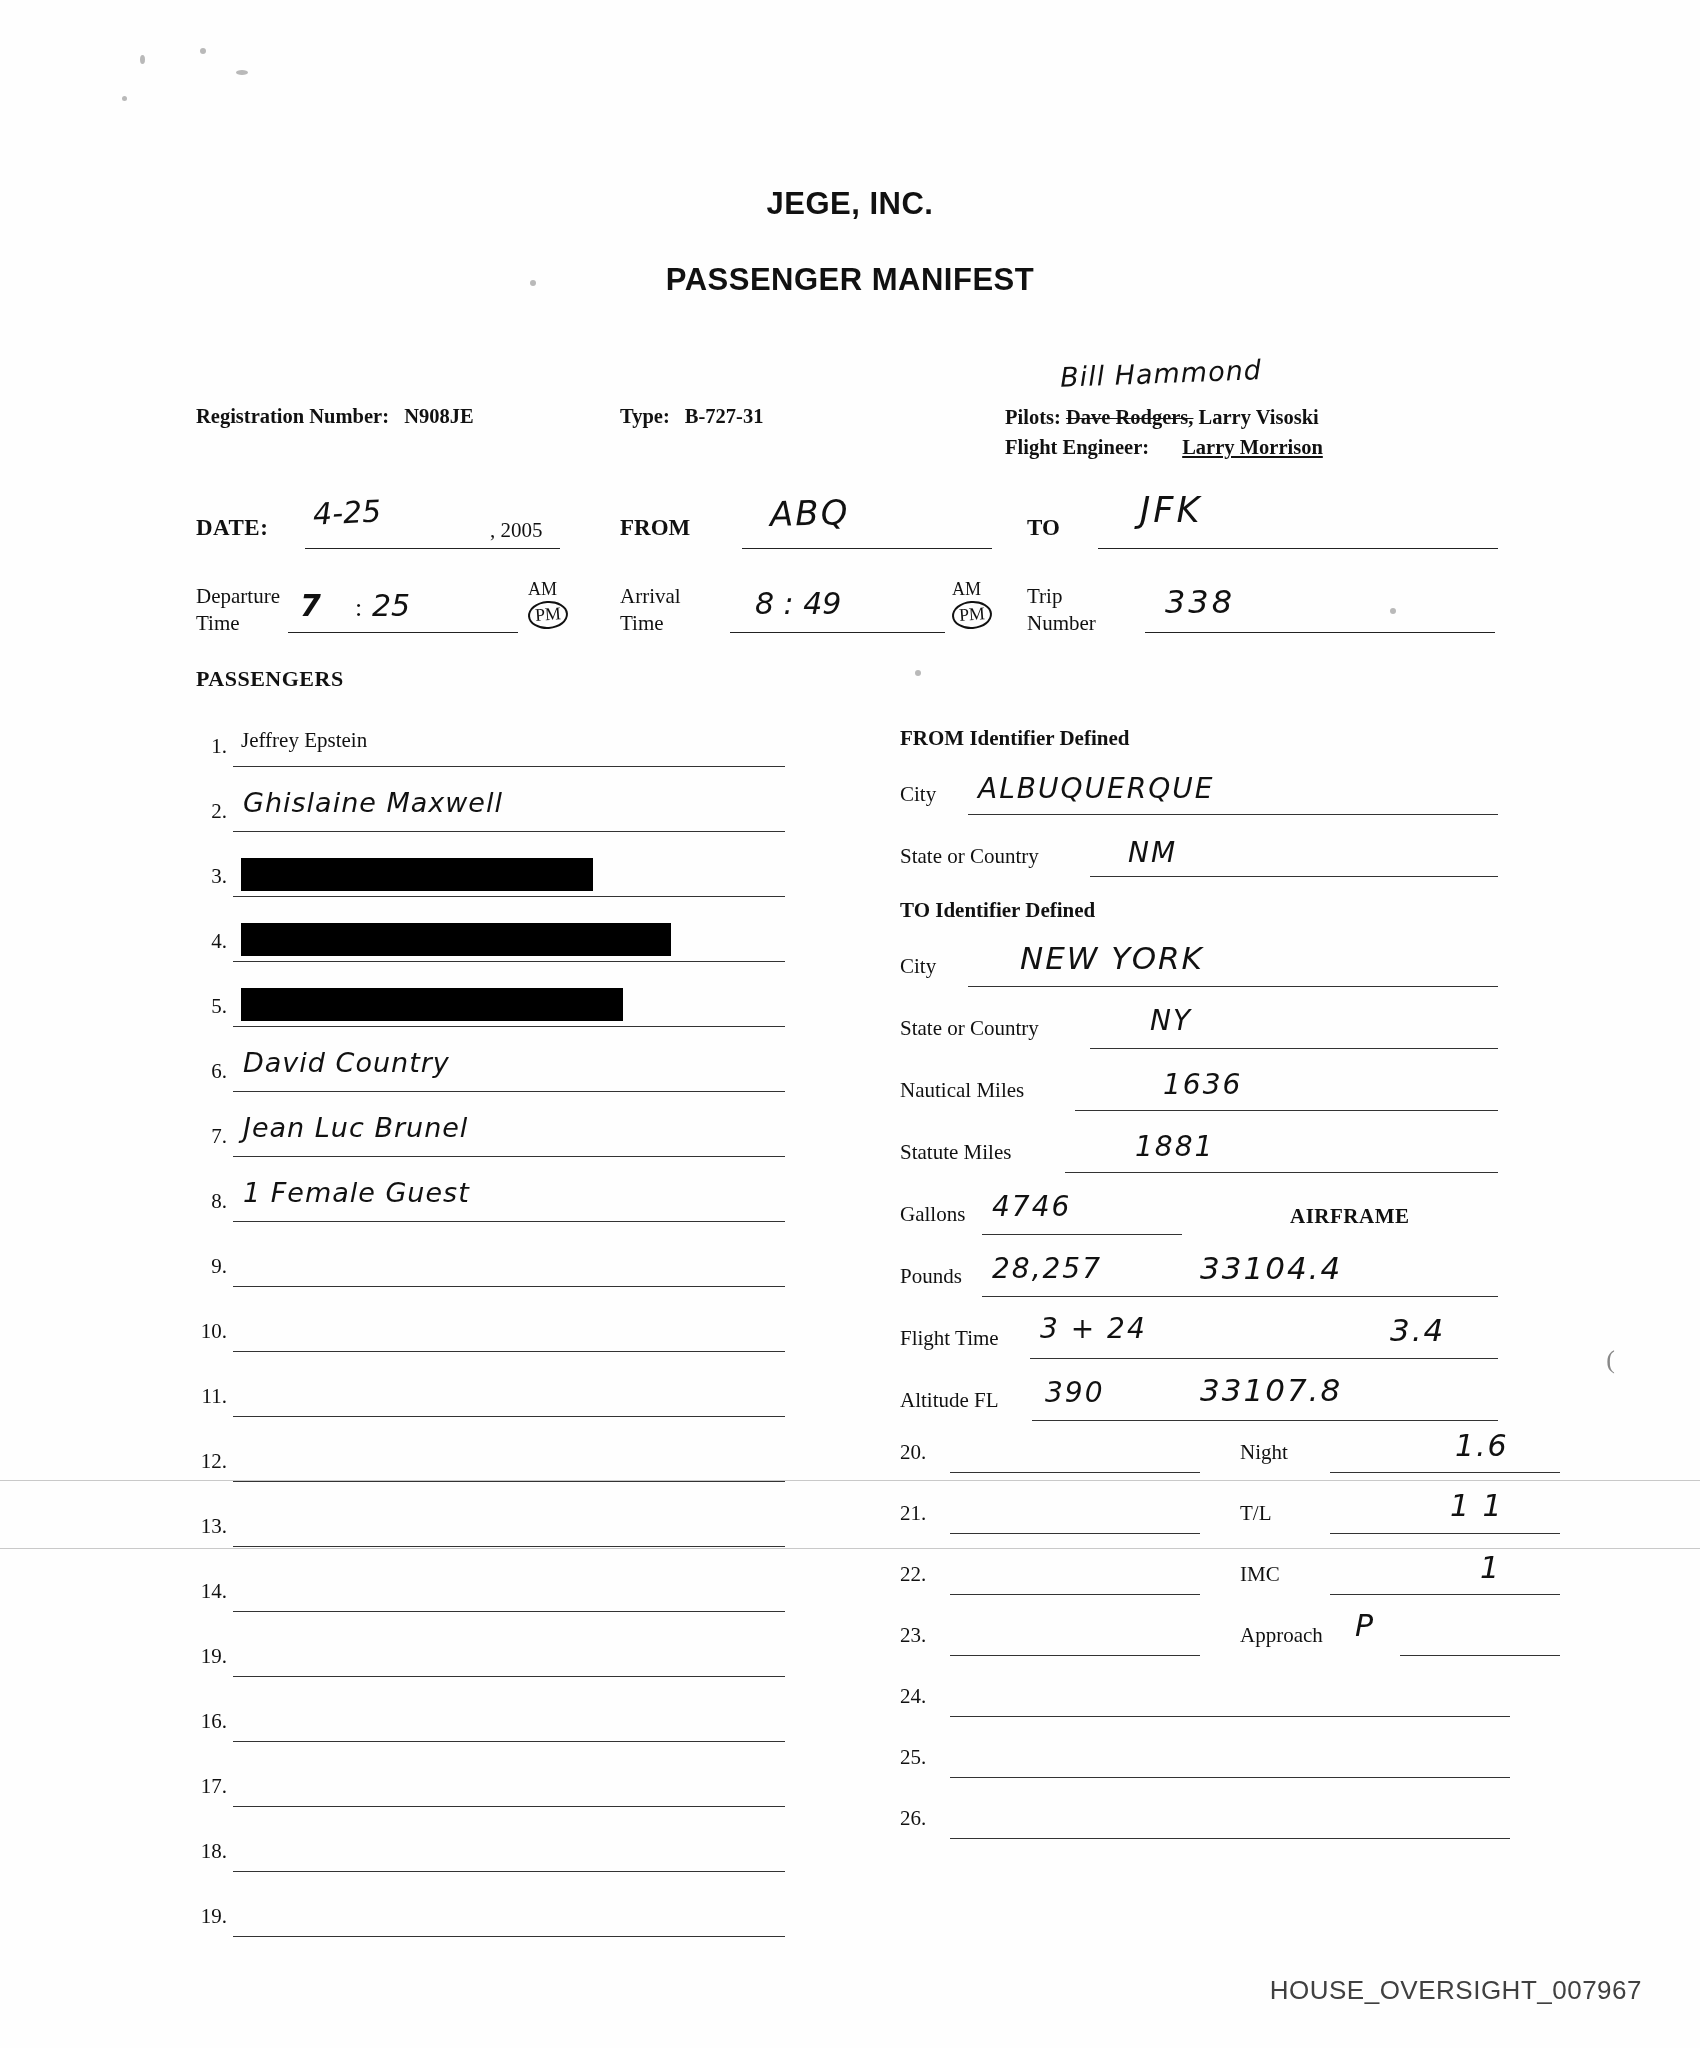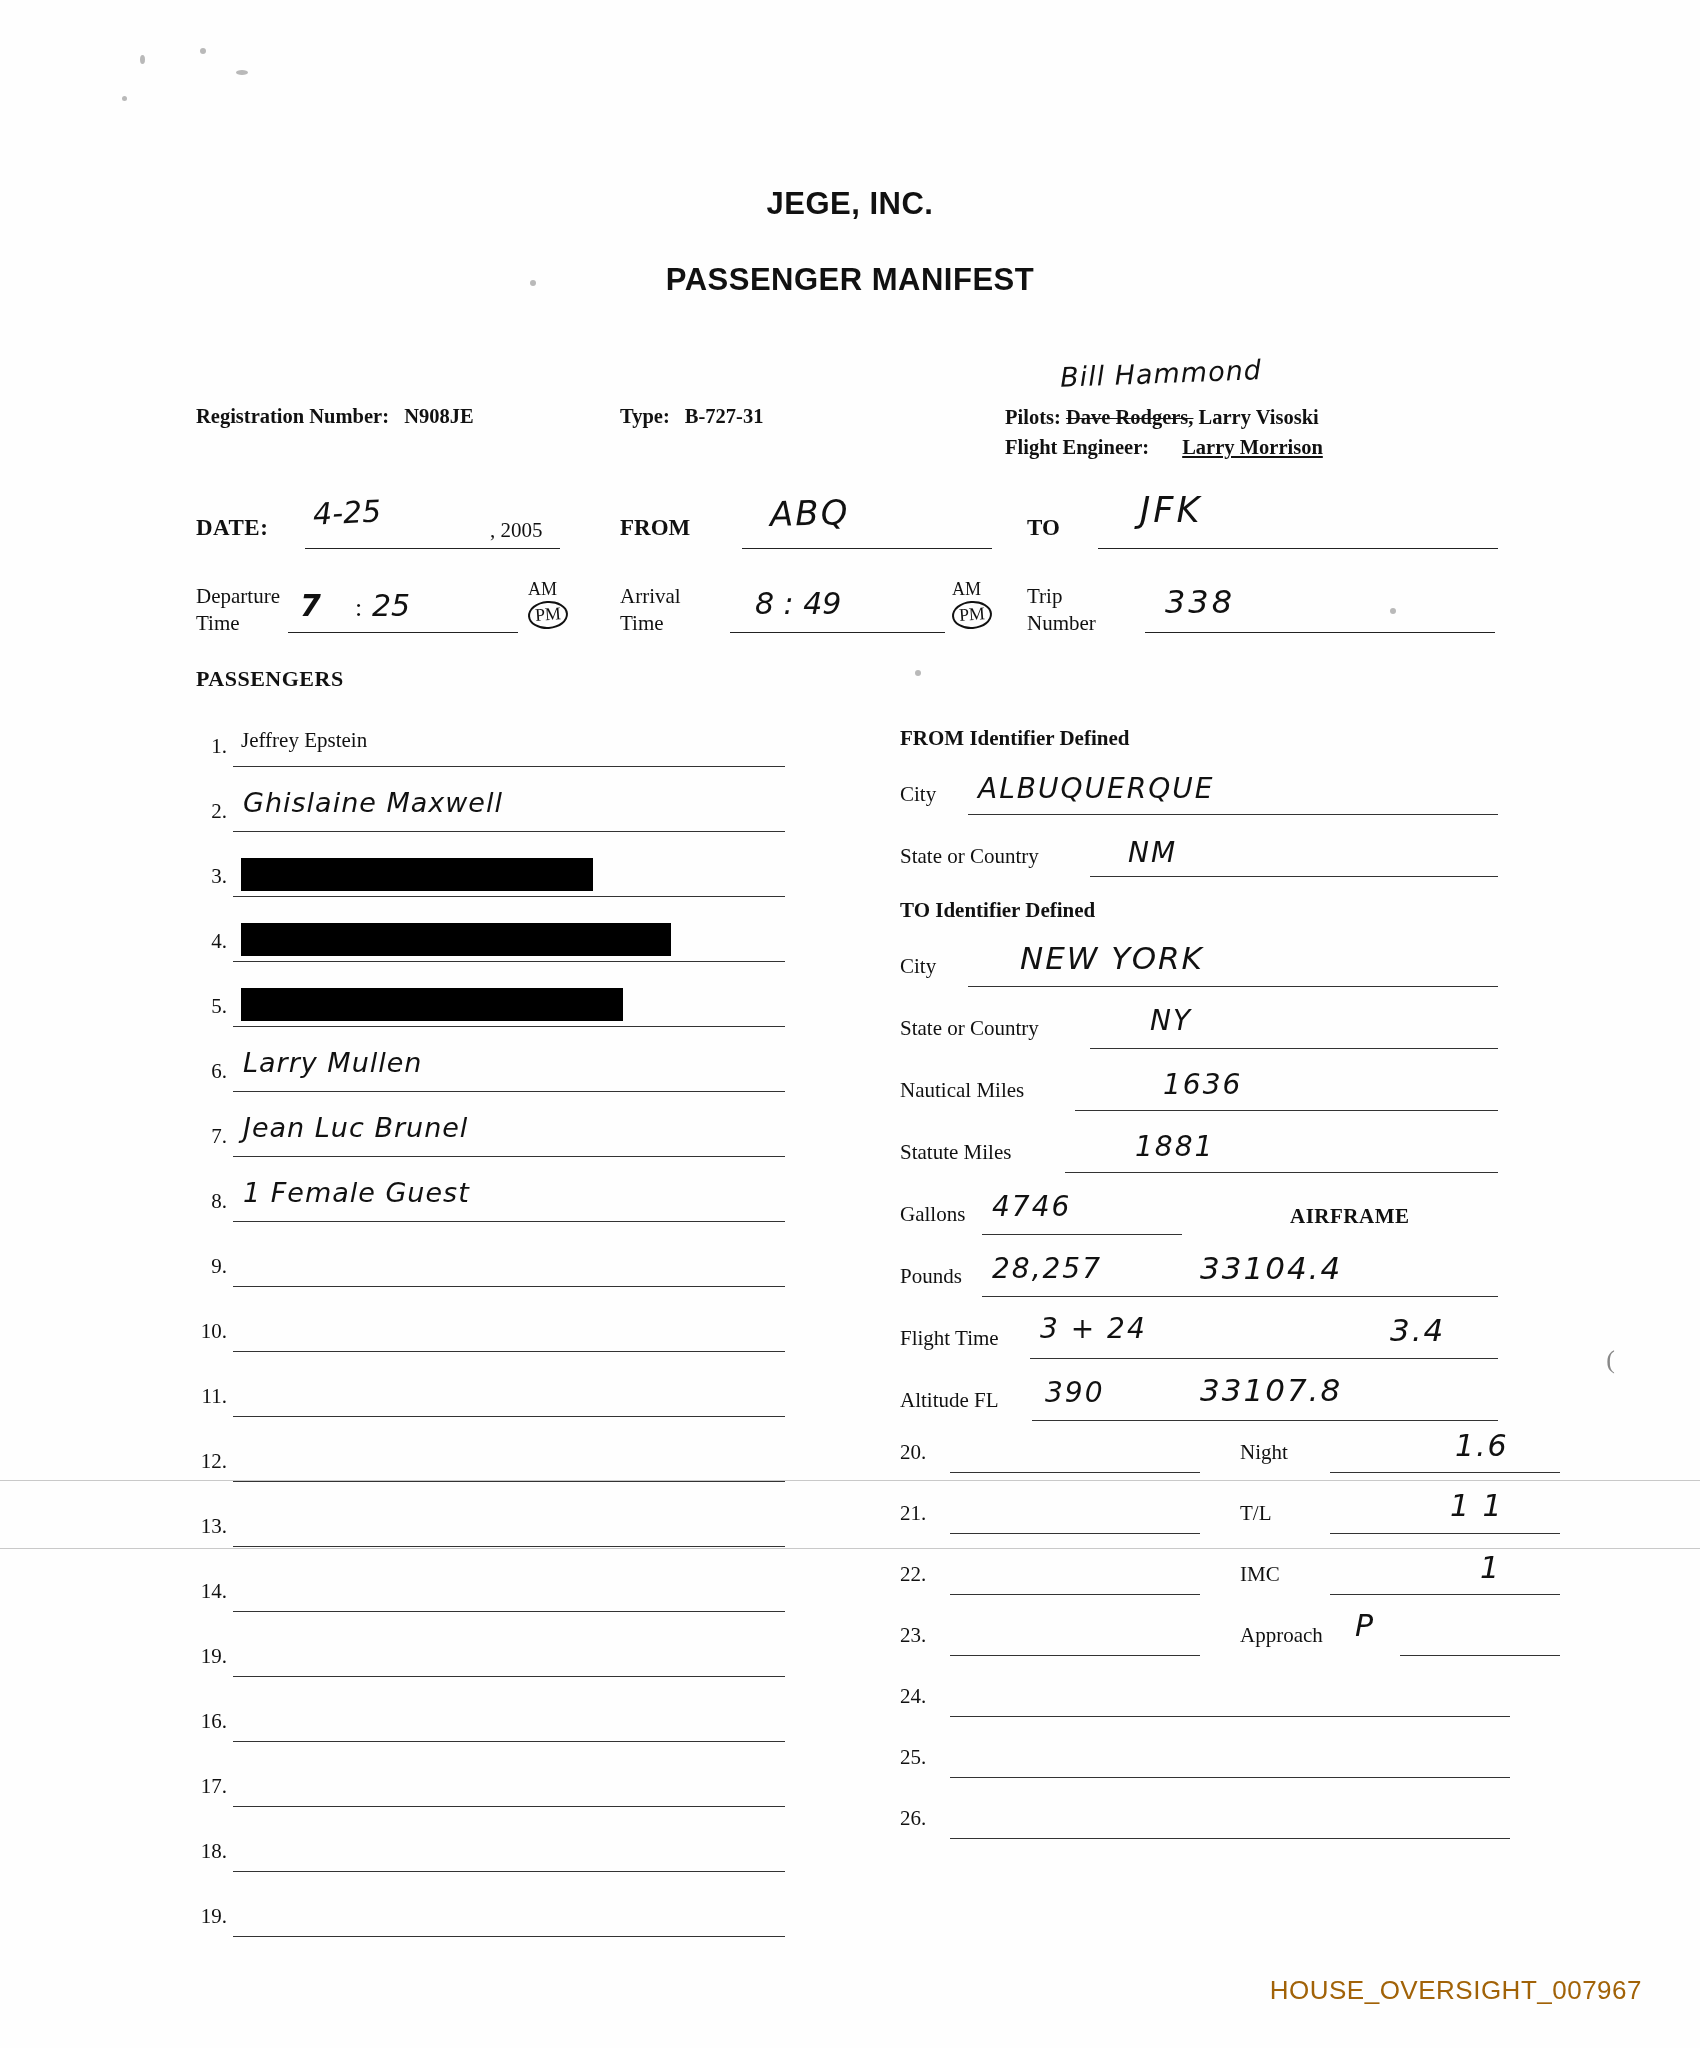--- a/index.html
+++ b/index.html
@@ -313,21 +313,21 @@
     border-top: 1px solid #c9c9c9;
   }
 
   .footer-stamp {
     position: absolute;
     right: 58px;
     bottom: 42px;
     font-family: "Liberation Sans", sans-serif;
     font-size: 26px;
     letter-spacing: 0.5px;
-    color: #a16207;
+    color: #404040;
   }
   .corner-mark {
     position: absolute;
     right: 85px;
     top: 1345px;
     font-size: 26px;
     color: #888;
   }
 </style>
 </head>
@@ -438,21 +438,21 @@
         <div class="redact" style="width: 430px;"></div>
       </div>
       <div class="prow">
         <div class="pnum">5.</div>
         <div class="pline"></div>
         <div class="redact" style="width: 382px;"></div>
       </div>
       <div class="prow">
         <div class="pnum">6.</div>
         <div class="pline"></div>
-        <div class="phand">Larry Mullen</div>
+        <div class="phand">David Country</div>
       </div>
       <div class="prow">
         <div class="pnum">7.</div>
         <div class="pline"></div>
         <div class="phand">Jean Luc Brunel</div>
       </div>
       <div class="prow">
         <div class="pnum">8.</div>
         <div class="pline"></div>
         <div class="phand">1 Female Guest</div>

